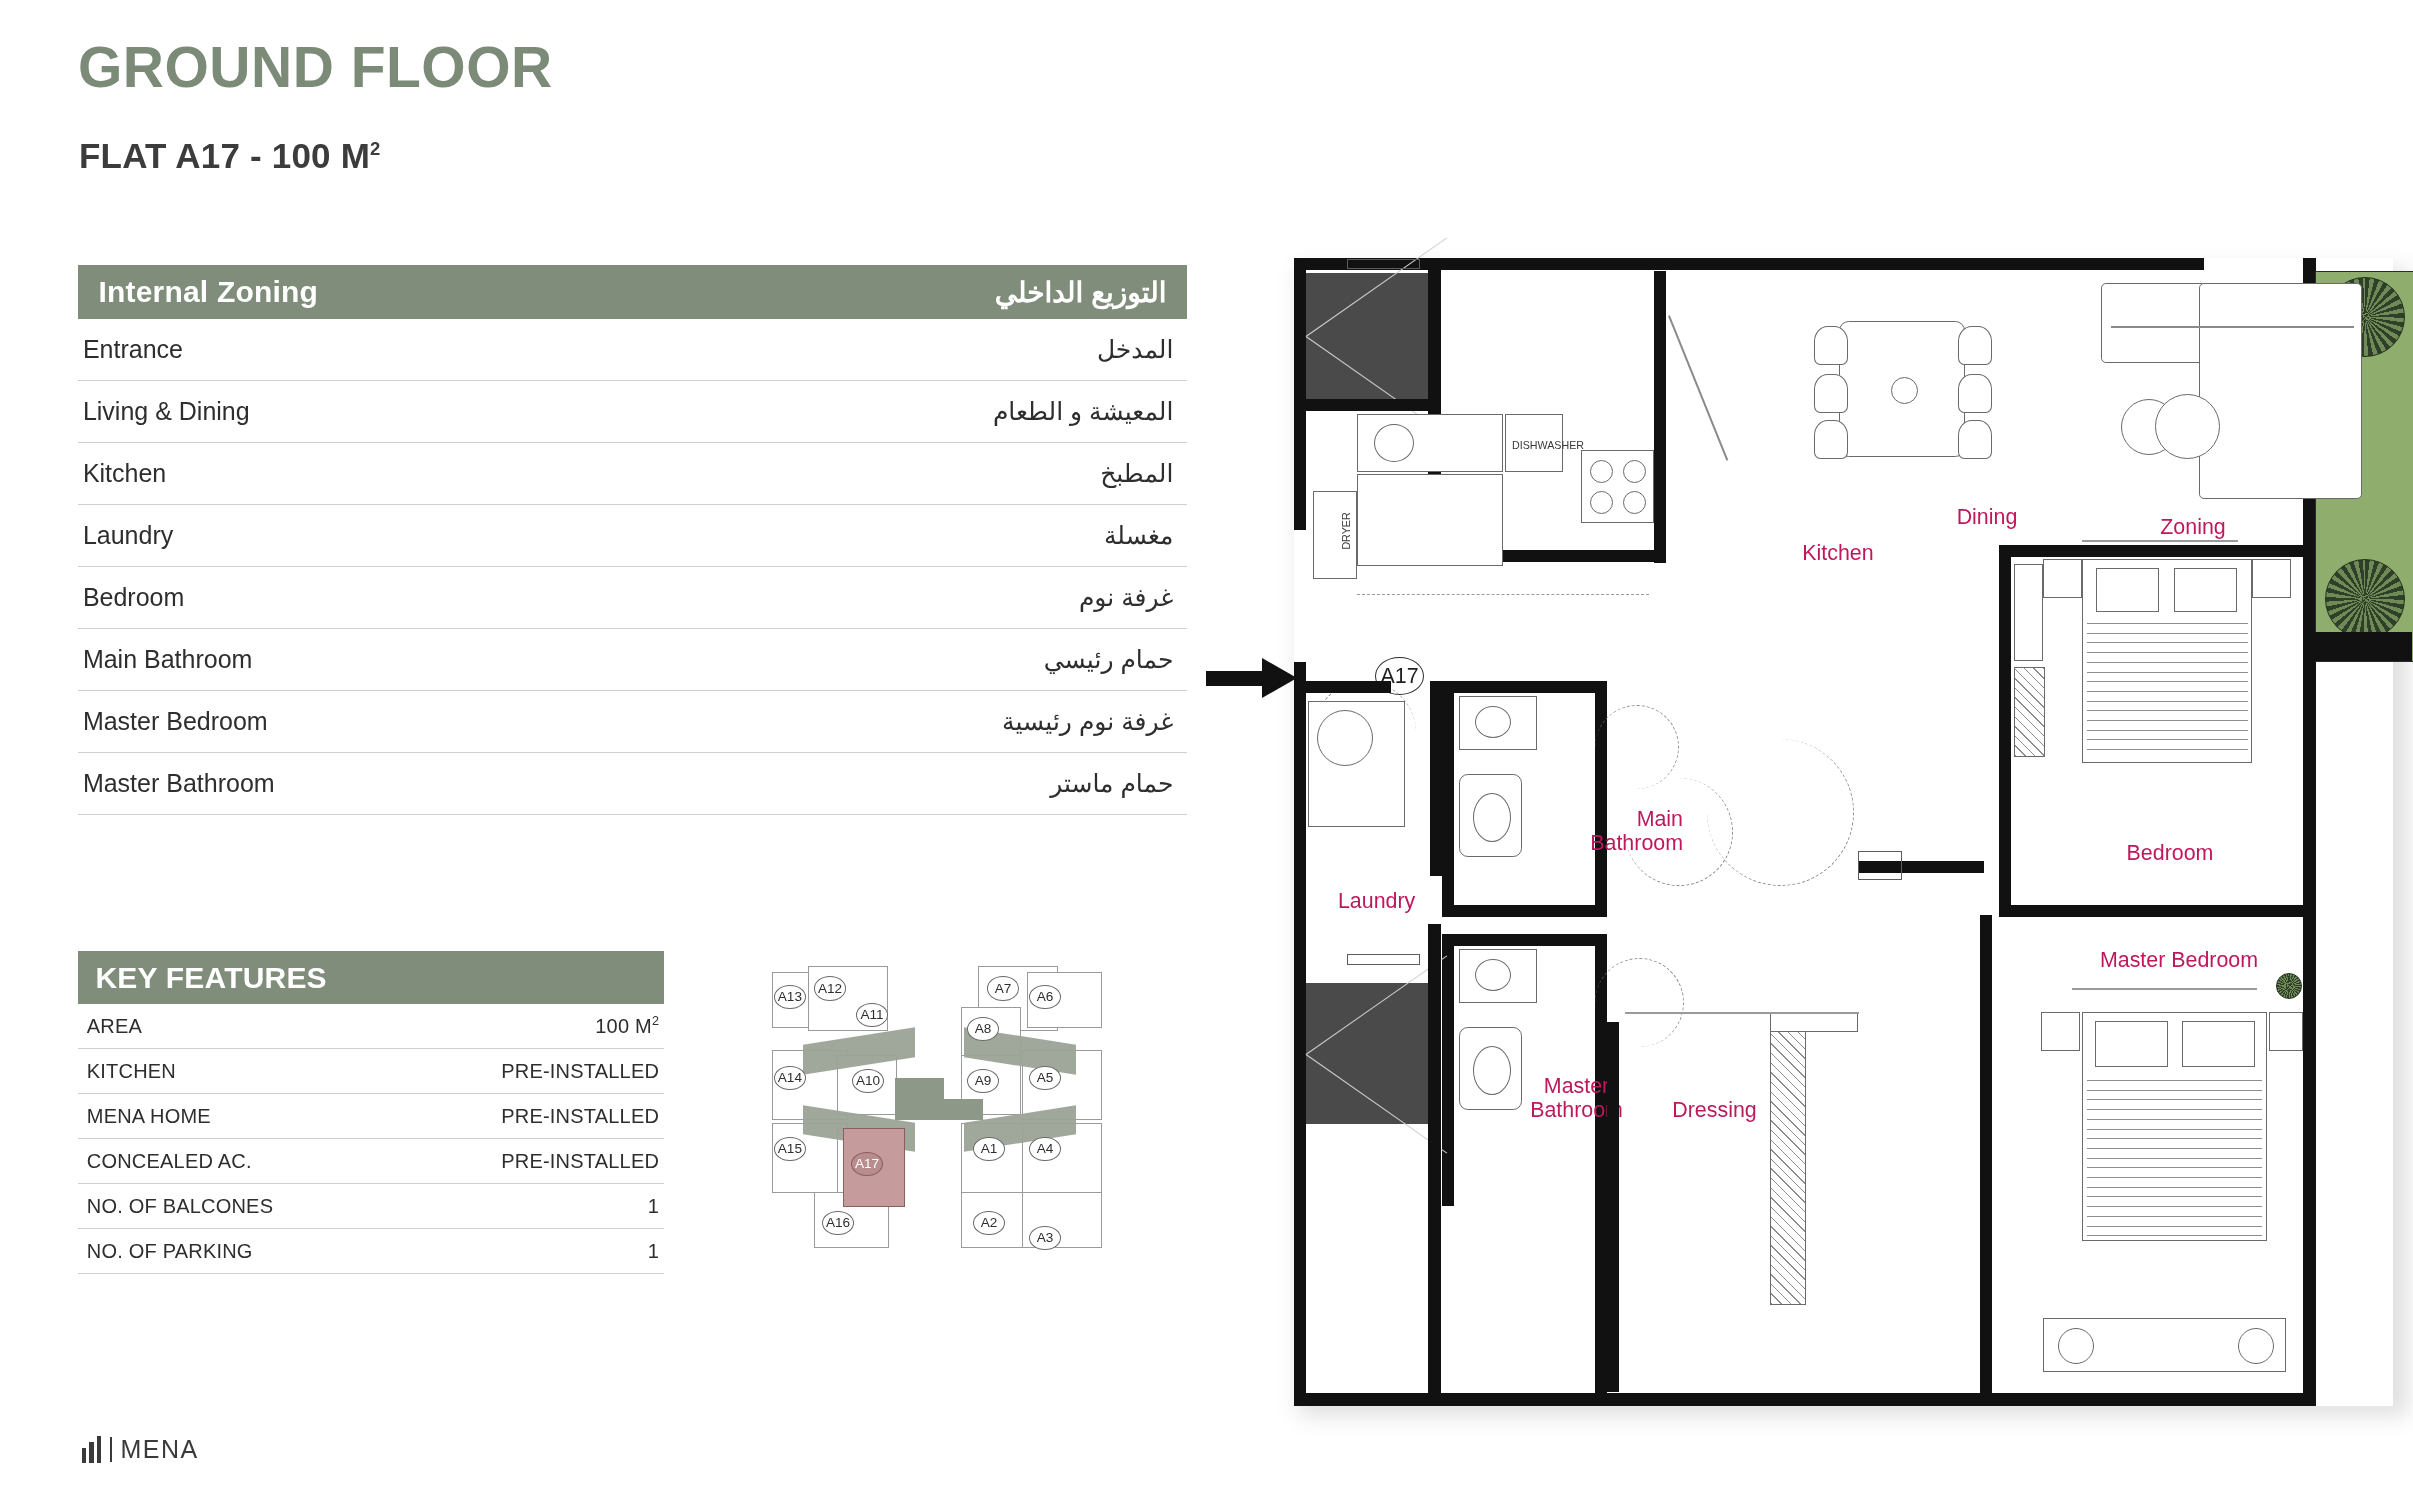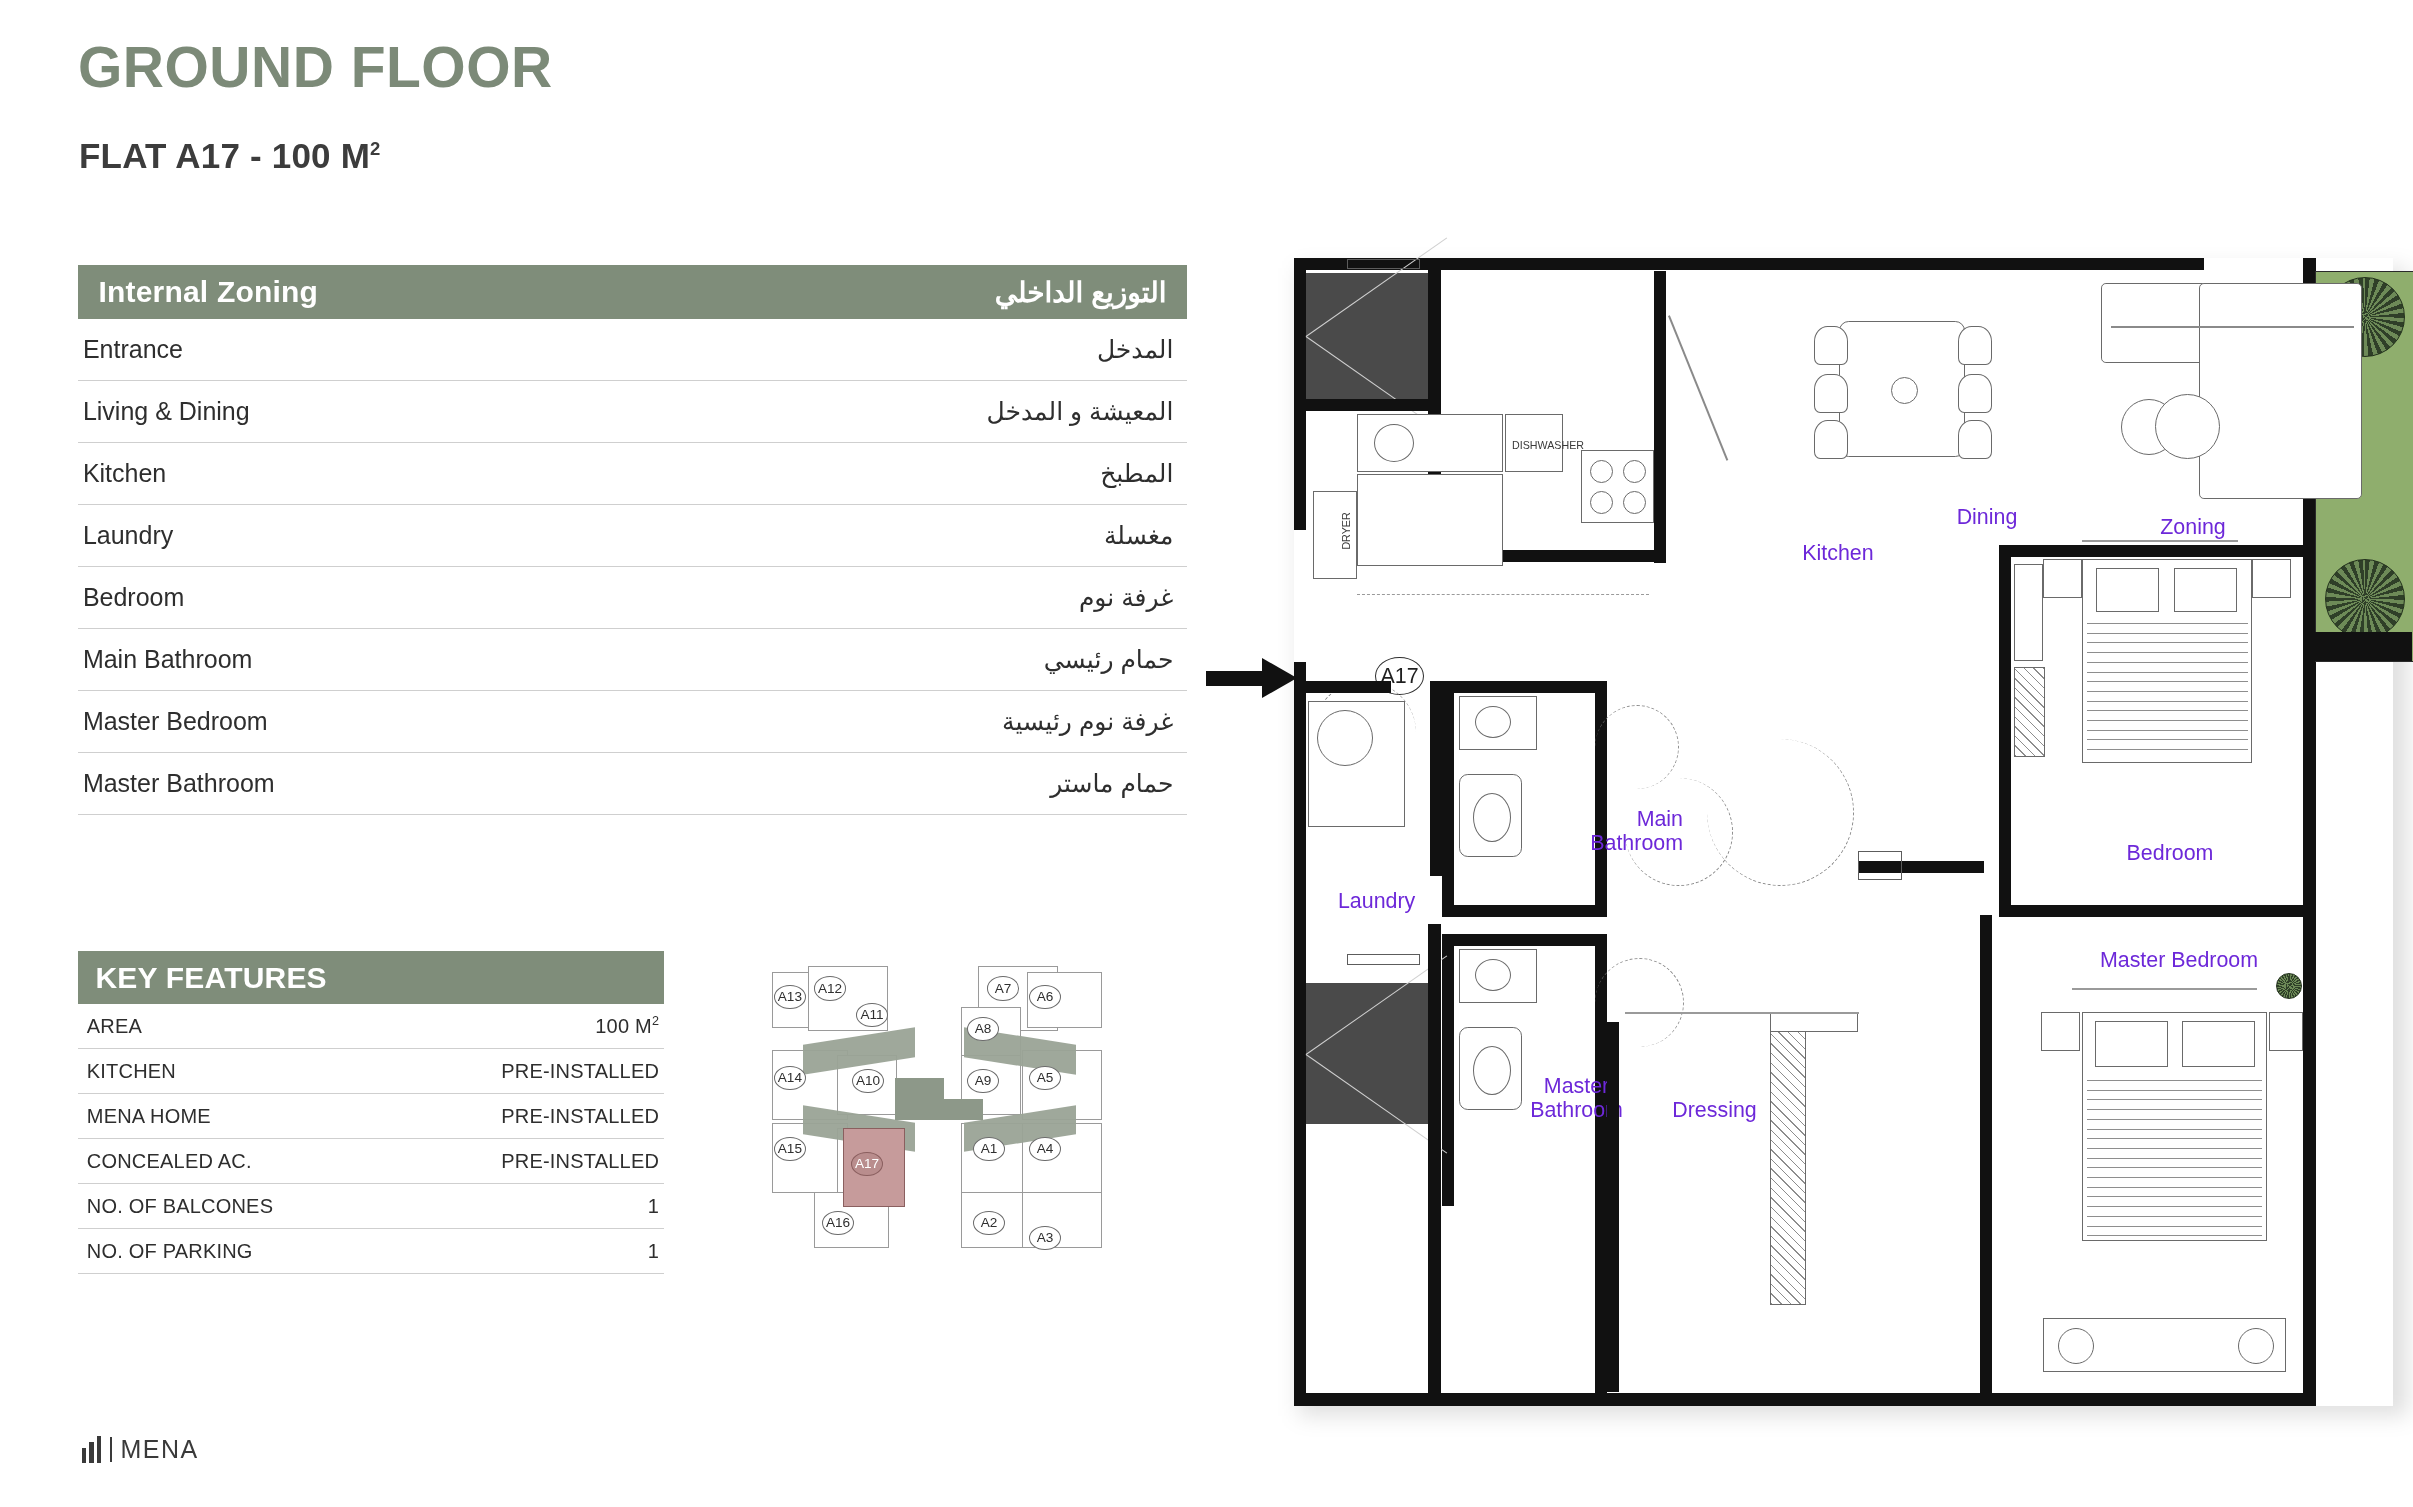--- a/index.html
+++ b/index.html
@@ -263,21 +263,21 @@
   .plant {
     position: absolute;
     border-radius: 50%;
     background:
       repeating-conic-gradient(#2f3f28 0deg 7deg, #6d8a57 7deg 14deg);
     border: 1.5px solid #22301c;
   }
   .room-label {
     position: absolute;
     font-size: 21.4px;
-    color: #6d28d9;
+    color: #be185d;
     text-align: center;
     line-height: 1.12;
   }
   .unit-badge {
     position: absolute;
     width: 47px;
     height: 36px;
     border: 1.9px solid #2d2d2d;
     border-radius: 50%;
     display: flex;
@@ -361,21 +361,21 @@
     <div class="band">
       <div class="band-title">Internal Zoning</div>
       <div class="band-title-ar">التوزيع الداخلي</div>
     </div>
     <div class="zoning-row">
       <span class="zoning-en">Entrance</span>
       <span class="zoning-ar">المدخل</span>
     </div>
     <div class="zoning-row">
       <span class="zoning-en">Living &amp; Dining</span>
-      <span class="zoning-ar">المعيشة و المدخل</span>
+      <span class="zoning-ar">المعيشة و الطعام</span>
     </div>
     <div class="zoning-row">
       <span class="zoning-en">Kitchen</span>
       <span class="zoning-ar">المطبخ</span>
     </div>
     <div class="zoning-row">
       <span class="zoning-en">Laundry</span>
       <span class="zoning-ar">مغسلة</span>
     </div>
     <div class="zoning-row">

